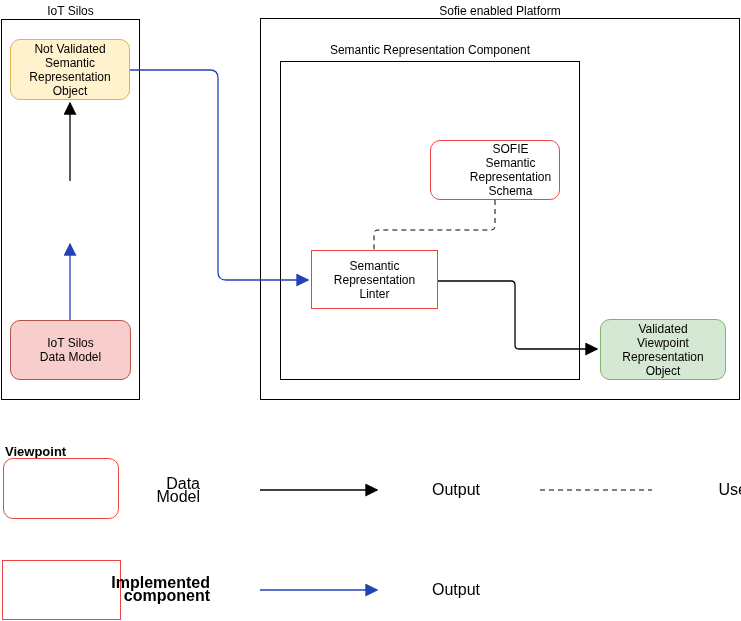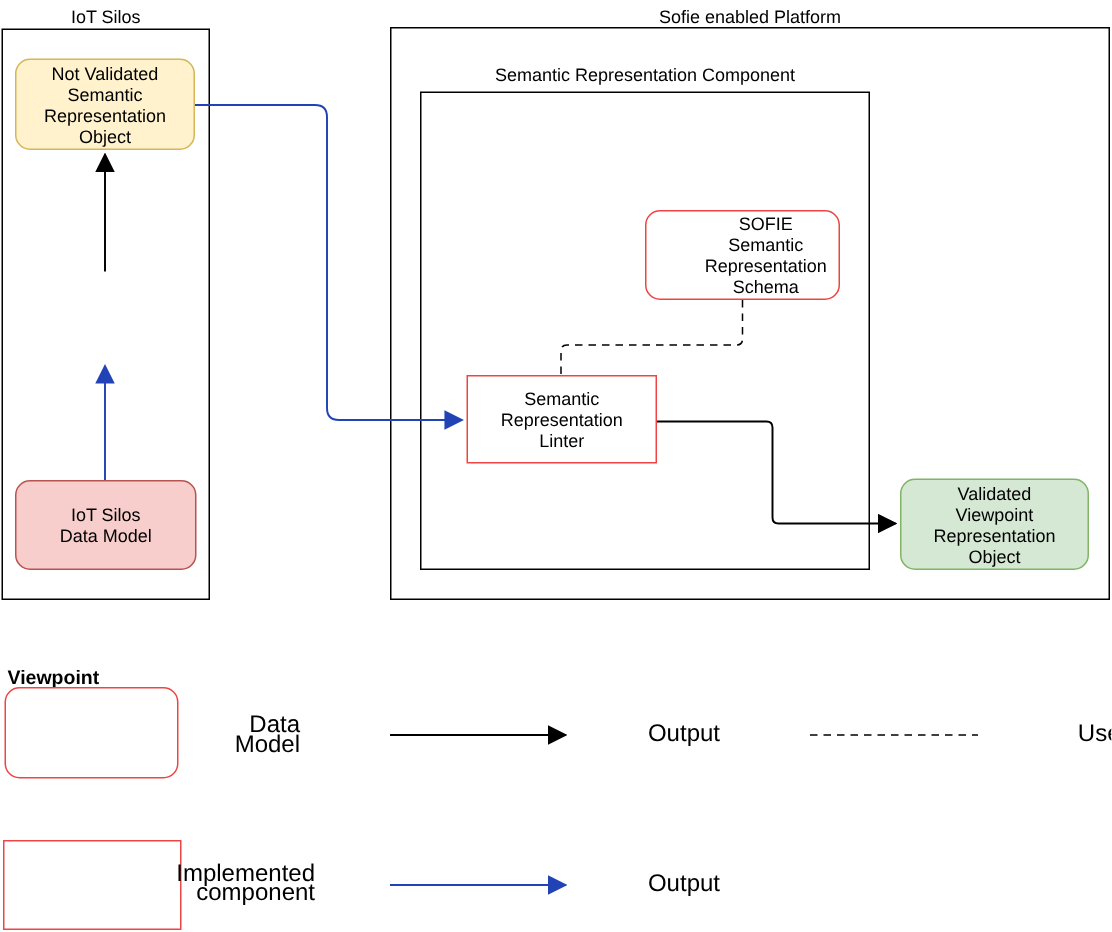--- a/index.html
+++ b/index.html
@@ -86,18 +86,18 @@
   <div class="legend-title" style="left:5px;top:444px;">Viewpoint</div>
 
   <div class="node rounded" style="left:3px;top:458px;width:116px;height:61px;"></div>
   <div class="legend-label" style="left:120px;top:477px;width:80px;">Data
 Model</div>
 
   <div class="legend-label" style="left:400px;top:483px;width:80px;">Output</div>
   <div class="legend-label" style="left:685px;top:483px;width:70px;">Uses</div>
 
   <div class="node" style="left:2px;top:560px;width:119px;height:60px;"></div>
-  <div class="legend-label" style="left:110px;top:576px;width:100px;">Implemented
+  <div class="legend-label" style="left:110px;top:576px;width:100px;font-weight:bold;">Implemented
 component</div>
 
   <div class="legend-label" style="left:400px;top:583px;width:80px;">Output</div>
 
 </div>
 
 </body></html>

